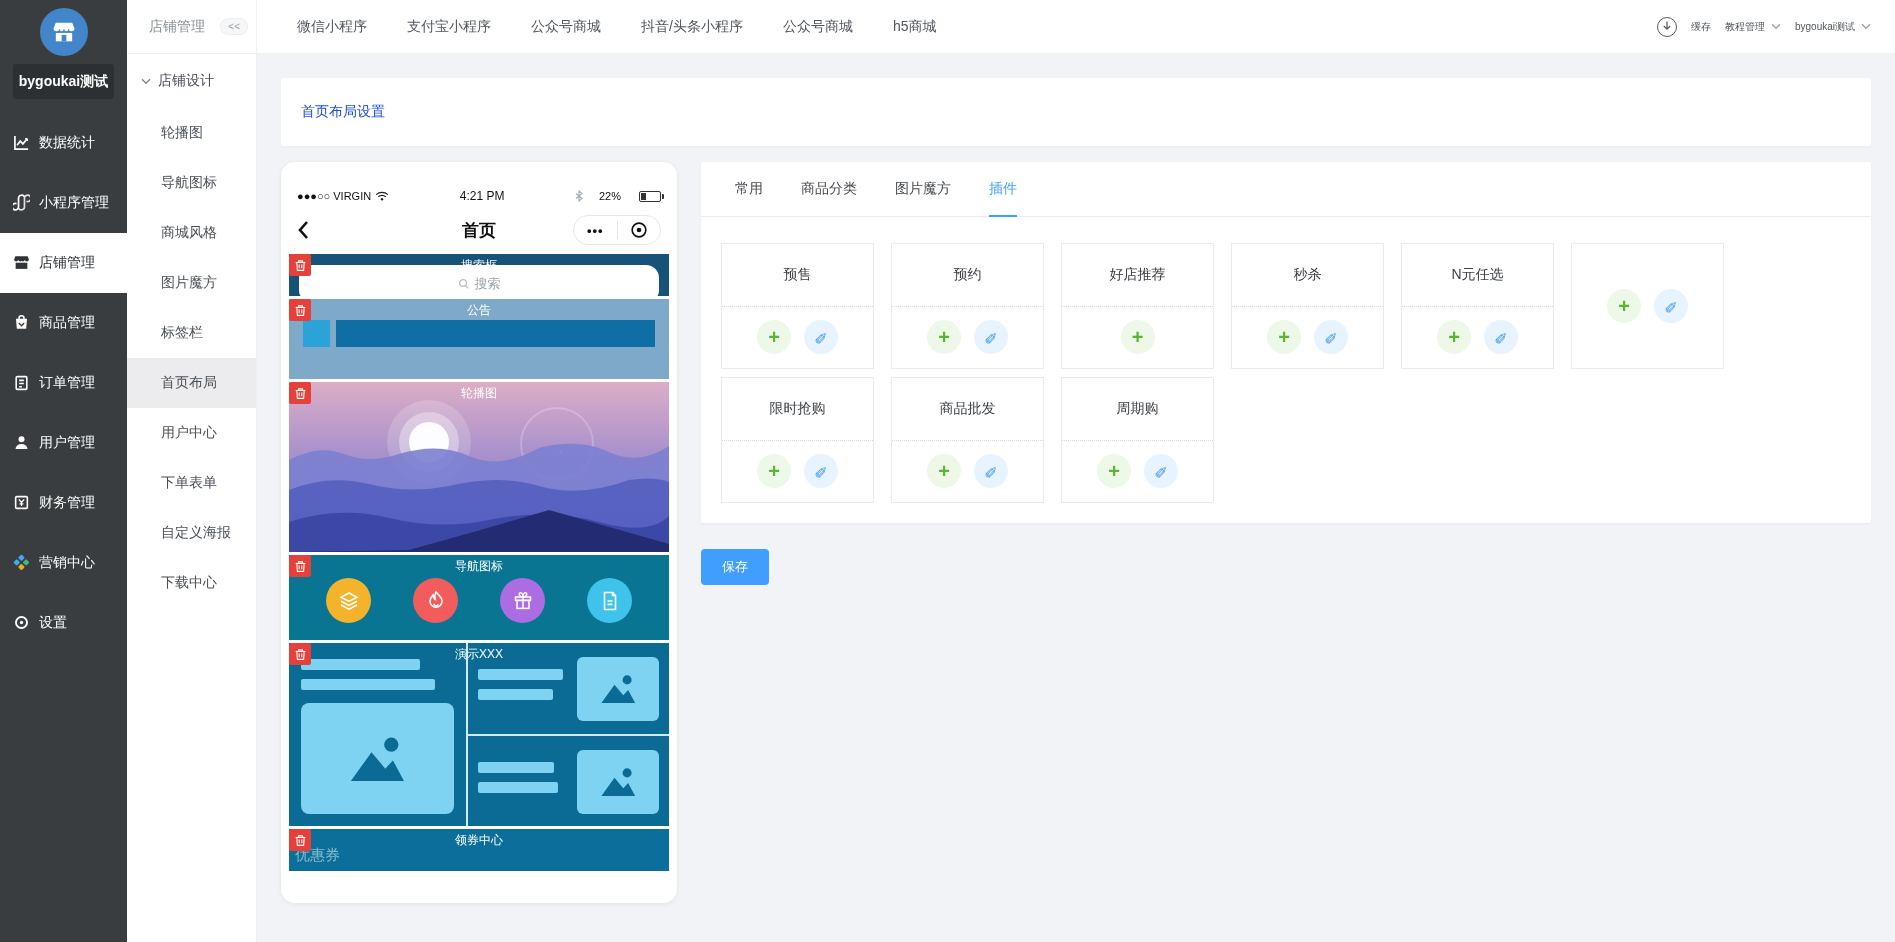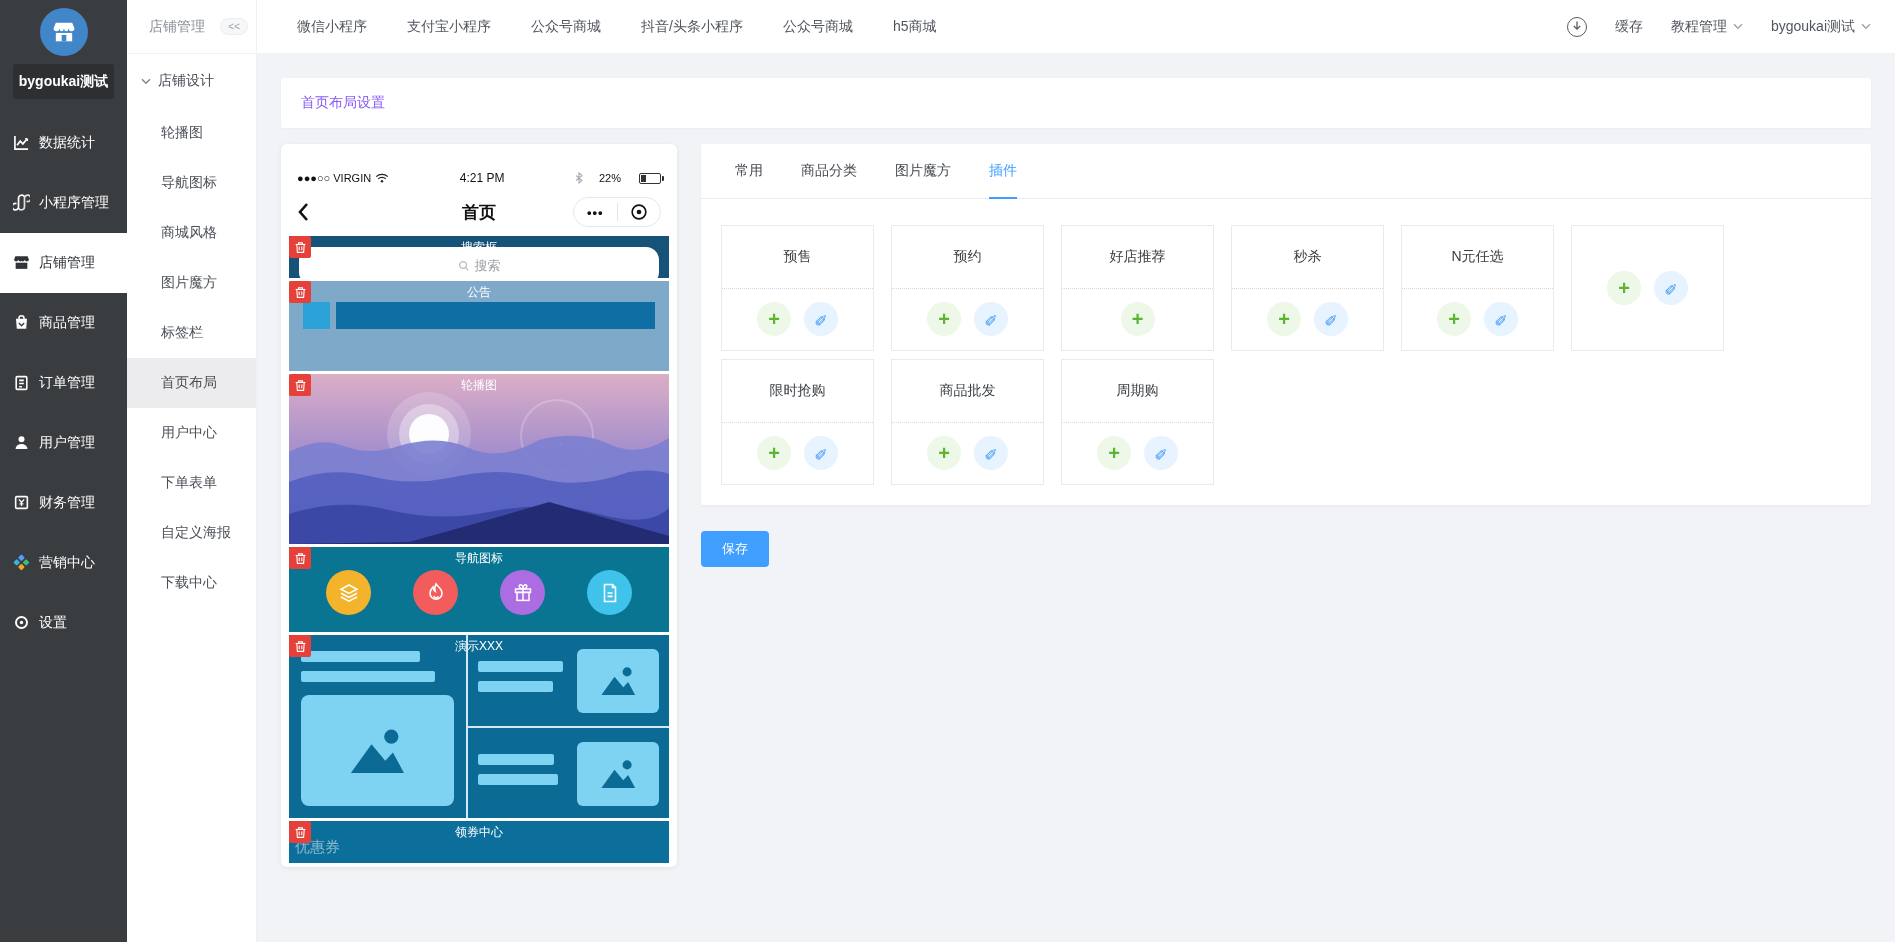--- a/index.html
+++ b/index.html
@@ -23,30 +23,30 @@
   .submenu-group { height:54px; display:flex; align-items:center; padding-left:14px; gap:7px; cursor:pointer; }
   .submenu-group .chev { color:#7d848c; display:flex; }
   .submenu-item { height:50px; display:flex; align-items:center; padding-left:34px; cursor:pointer; }
   .submenu-item.active { background:#ececee; }
 
   
   .main { flex:1; display:flex; flex-direction:column; min-width:0;justify-content:flex-end; }
   .topbar { height:54px; background:#fff; display:flex; align-items:center; padding:0 24px 0 40px; border-bottom:1px solid #f0f1f3; flex-shrink:0; }
   .topbar-tabs { display:flex; gap:40px; font-size:14px; color:#51565e; }
   .topbar-tab { cursor:pointer; }
-  .topbar-right { margin-left:auto; display:flex; align-items:center; gap:28px; color:#51565e; font-size:14px; }
+  .topbar-right { margin-left:auto; display:flex; align-items:center; gap:14px; color:#51565e; font-size:10px; }
   .tb-link { display:flex; align-items:center; gap:6px; cursor:pointer; }
   .dl-circle { width:20px; height:20px; border:1.3px solid #585d64; border-radius:50%; display:flex; align-items:center; justify-content:center; cursor:pointer; }
 
   .content { flex:1; padding:24px; overflow:hidden; background:#f1f3f6; }
-  .title-card { background:#fff; height:50px; border-radius:2px; display:flex; align-items:center; padding:0 20px; font-size:14px; color:#8b5cf6; margin-bottom:16px; box-shadow:0 1px 3px rgba(0,0,0,.03); }
+  .title-card { background:#fff; height:68px; border-radius:2px; display:flex; align-items:center; padding:0 20px; font-size:14px; color:#1d4ed8; margin-bottom:16px; box-shadow:0 1px 3px rgba(0,0,0,.03); }
   .work-row { display:flex; gap:24px; align-items:flex-start; }
 
   
-  .phone-card { width:396px; flex-shrink:0; background:#fff; border-radius:6px; padding:22px 8px 4px; box-shadow:0 1px 5px rgba(0,0,0,.07); }
+  .phone-card { width:396px; flex-shrink:0; background:#fff; border-radius:14px; padding:22px 8px 32px; box-shadow:0 1px 5px rgba(0,0,0,.07); }
   .phone-status { height:24px; display:flex; align-items:center; padding:0 8px; font-size:11px; color:#111; }
   .status-left { display:flex; align-items:center; gap:4px; }
   .status-center { flex:1; text-align:center; font-size:12px; }
   .status-right { display:flex; align-items:center; gap:16px; }
   .battery { width:22px; height:11px; border:1px solid #333; border-radius:2px; position:relative; margin-left:2px; }
   .battery::before { content:''; position:absolute; left:1px; top:1px; bottom:1px; width:5px; background:#333; }
   .battery::after { content:''; position:absolute; right:-4px; top:2px; width:2px; height:5px; background:#333; border-radius:0 1px 1px 0; }
   .phone-nav { height:44px; display:flex; align-items:center; position:relative; padding:0 8px; }
   .phone-title { position:absolute; left:0; right:0; text-align:center; font-size:17px; font-weight:bold; color:#111; }
   .back-btn { display:flex; cursor:pointer; z-index:2; }
@@ -56,21 +56,21 @@
   .capsule .target { flex:1; display:flex; justify-content:center; cursor:pointer; }
 
   .screen { margin-top:2px; }
   .sec { position:relative; margin-bottom:3px; }
   .sec-label { position:absolute; top:3px; left:0; right:0; text-align:center; color:#fff; font-size:12px; z-index:2; }
   .del { position:absolute; top:0; left:0; width:22px; height:22px; background:#e5413a; border-radius:2px; display:flex; align-items:center; justify-content:center; z-index:3; cursor:pointer; }
 
   .sec-search { height:42px; background:#175379; }
   .search-pill { position:absolute; left:10px; right:10px; top:11px; height:38px; background:#fff; border-radius:13px; display:flex; align-items:center; justify-content:center; gap:5px; color:#9aa0a6; font-size:13px; cursor:text; }
 
-  .sec-notice { height:90px; background:#7fa9c9; }
+  .sec-notice { height:80px; background:#7fa9c9; }
   .notice-square { position:absolute; left:14px; top:21px; width:27px; height:27px; background:#2ba3d9; }
   .notice-bar { position:absolute; left:47px; right:14px; top:21px; height:27px; background:#0f6fa4; }
 
   .sec-banner { height:170px; }
   .sec-banner svg.banner { display:block; width:100%; height:170px; }
 
   .sec-navicons { height:85px; background:#0a7593; }
   .icon-row { position:absolute; top:23px; left:0; right:0; display:flex; justify-content:space-around; padding:0 16px; }
   .nav-circle { width:45px; height:45px; border-radius:50%; display:flex; align-items:center; justify-content:center; cursor:pointer; }
   .nc-yellow { background:#f3b32a; } .nc-red { background:#f25c5c; }

